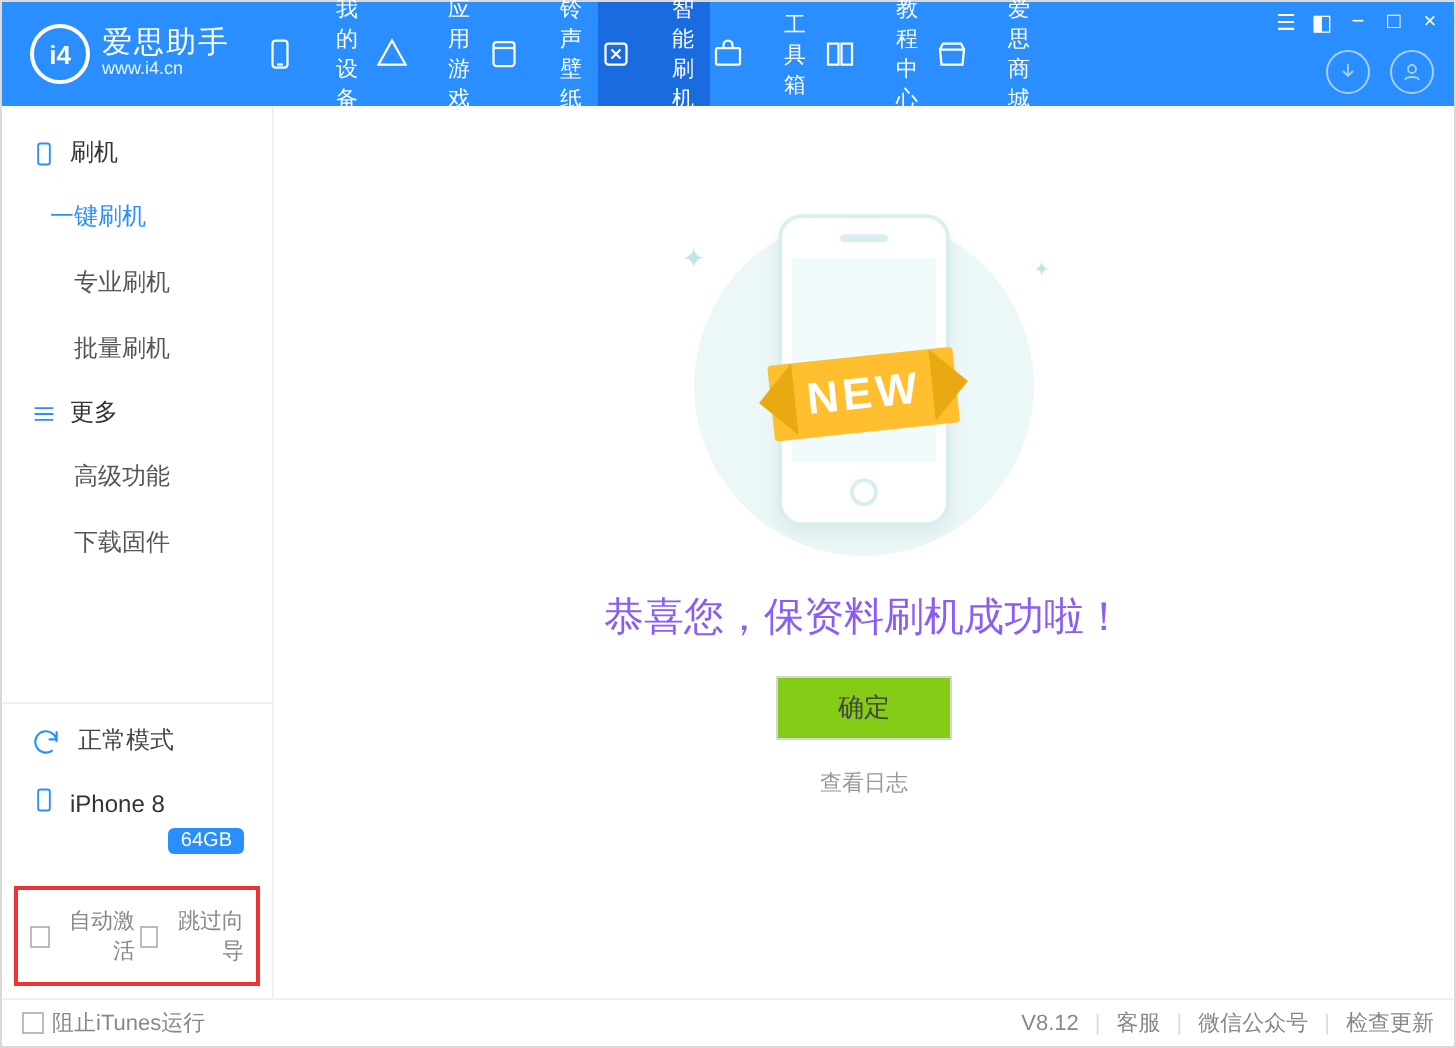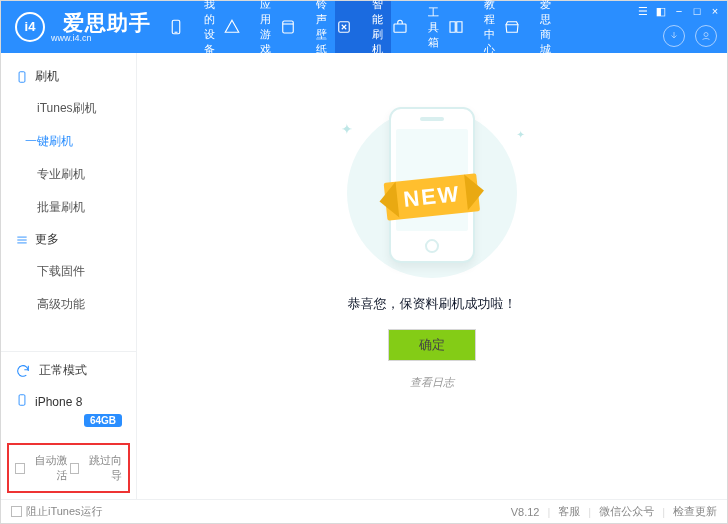--- a/index.html
+++ b/index.html
@@ -3,21 +3,21 @@
 <meta charset="utf-8">
 <style>
   * { margin:0; padding:0; box-sizing:border-box; font-family:"Microsoft YaHei","PingFang SC",Arial,sans-serif; }
   body { width:728px; height:524px; background:#fff; overflow:hidden; font-size:12px; color:#333; }
   .app { width:728px; height:524px; display:flex; flex-direction:column; border:1px solid #d9d9d9;}
   
   .header { height:52px; background:#2a8eff; display:flex; align-items:center; color:#fff; position:relative; }
   .logo-block { display:flex; align-items:center; padding:0 10px 0 14px; }
   .logo-circle { width:30px; height:30px; border:2px solid #fff; border-radius:50%; display:flex; align-items:center; justify-content:center; font-weight:bold; font-size:13px; margin-right:6px; }
   .logo-text { line-height:1.1; }
-  .logo-title { font-size:21px; font-weight:bold; letter-spacing:1px;margin-left:12px; }
+  .logo-title { font-size:15px; font-weight:normal; letter-spacing:1px; }
   .logo-url { font-size:9px; opacity:.9; }
   .topnav { display:flex; height:100%; margin-left:6px;}
   .topnav-item { width:56px; display:flex; flex-direction:row; align-items:center; justify-content:center; gap:19px; font-size:11px; cursor:pointer; }
   .topnav-item.active { background:#1b6be0; }
   .topnav-item .ic { width:18px; height:18px; display:flex;align-items:center;justify-content:center; }
   .topnav-item .ic svg { width:18px; height:18px; stroke:#fff; fill:none; stroke-width:1.5; }
   .win-ctrl { position:absolute; right:6px; top:4px; display:flex; gap:6px; align-items:center; }
   .win-ctrl span { width:12px; height:12px; display:inline-flex; align-items:center; justify-content:center; font-size:11px; color:#fff; cursor:pointer;}
   .header-actions { position:absolute; right:10px; top:24px; display:flex; gap:10px; }
   .circ-btn { width:22px; height:22px; border:1.5px solid #a9d0ff; border-radius:50%; display:flex; align-items:center; justify-content:center; cursor:pointer;}
@@ -31,41 +31,41 @@
   .side-group-h .gico svg{stroke:#2a8eff;fill:none;stroke-width:1.6;}
   .side-item { padding:8px 14px 8px 36px; font-size:12px; color:#555; cursor:pointer;}
   .side-item.active { color:#2a8eff;padding-left:24px; }
   .side-bottom { border-top:1px solid #eef0f2;text-align:right; }
   .mode-row { display:flex; align-items:center; gap:8px; padding:10px 14px; font-size:12px; color:#444; }
   .mode-row .mico{ width:16px;height:16px; }
   .mode-row .mico svg{stroke:#2a8eff;fill:none;stroke-width:1.6;}
   .dev-row { padding:4px 14px 10px 14px;}
   .dev-name { font-size:12px; color:#333; display:flex; align-items:center; gap:6px;}
   .dev-name .dico svg{stroke:#2a8eff;fill:none;stroke-width:1.6;width:14px;height:14px;}
-  .badge { display:inline-block; background:#2a8eff; color:#fff; font-size:10px; padding:1px 6px; border-radius:3px; margin-top:4px; margin-left:32px;font-weight:bold;}
+  .badge { display:inline-block; background:#2a8eff; color:#fff; font-size:10px; padding:1px 6px; border-radius:3px; margin-top:4px; margin-left:32px;}
   .checks-box { border:2px solid #e33; margin:6px; padding:8px 6px; display:flex; gap:2px; }
   .chk { display:flex; align-items:center; gap:4px; font-size:11px; color:#888; cursor:pointer;}
   .chk .box { width:11px; height:11px; border:1px solid #bbb; background:#fff;}
   
   .main { flex:1; display:flex; flex-direction:column; align-items:center; padding-top:34px; background:#fff;}
   .illus { width:210px; height:190px; position:relative; }
   .bg-circle { position:absolute; left:50%; top:56%; transform:translate(-50%,-50%); width:170px; height:170px; border-radius:50%; background:#ecf8f8; }
   .spark { position:absolute; color:#bfe7e7; font-size:14px;}
   .spark.s1{left:14px; top:34px;} .spark.s2{right:12px; top:42px; font-size:10px;}
   .phone { position:absolute; left:50%; top:50%; transform:translate(-50%,-48%); width:86px; height:156px; background:#fff; border:2px solid #d9efef; border-radius:12px; box-shadow:0 4px 10px rgba(0,0,0,.06); display:flex; flex-direction:column; align-items:center;}
   .phone .ear{ width:24px; height:4px; background:#d9efef; border-radius:3px; margin-top:8px;}
   .phone .scr{ flex:1; width:72px; margin:8px 0; background:#f2fbfb; border-radius:2px;}
   .phone .hbtn{ width:14px; height:14px; border:2px solid #d9efef; border-radius:50%; margin-bottom:8px;}
   .ribbon { position:absolute; left:50%; top:58%; transform:translate(-50%,-50%) rotate(-6deg); background:#ffbf2e; color:#fff; font-weight:bold; font-size:22px; letter-spacing:2px; padding:6px 18px; border-radius:2px;}
   .ribbon::before,.ribbon::after{content:"";position:absolute;top:0;width:0;height:0;border:18px solid transparent;}
   .ribbon::before{left:-24px;border-right-color:#e9a912;}
   .ribbon::after{right:-24px;border-left-color:#e9a912;}
-  .success-text { margin-top:18px; font-size:13px; color:#0f172a; }
+  .success-text { margin-top:18px; font-size:20px; color:#8b5cf6; }
   .ok-btn { margin-top:16px; border:1px solid #d6d6d6; background:#84cc16; padding:6px 30px; font-size:13px; color:#444; cursor:pointer;}
-  .view-log { margin-top:14px; font-size:11px; color:#999; cursor:pointer;font-style:italic;}
+  .view-log { margin-top:14px; font-size:11px; color:#999; cursor:pointer;}
   
   .footer { height:24px; border-top:1px solid #eef0f2; display:flex; align-items:center; padding:0 10px; font-size:11px; color:#888; gap:8px;}
   .footer .chk{color:#888;text-align:right;}
   .footer .spacer{flex:1;}
   .footer .sep{color:#ddd;}
   .footer a{color:#888; cursor:pointer;}
 </style>
 </head>
 <body>
 
@@ -167,35 +167,34 @@
     <div class="sidebar">
       <div class="side-scroll">
         <div class="side-group-h">
           <span class="gico">
               <svg width="14" height="14" viewBox="0 0 24 24">
                 <rect x="7" y="3" width="10" height="18" rx="2"></rect>
               </svg>
             </span>
           <span>刷机</span>
         </div>
-        <div class="side-item">iTunes刷机</div>
         <div class="side-item active">一键刷机</div>
         <div class="side-item">专业刷机</div>
         <div class="side-item">批量刷机</div>
 
         <div class="side-group-h">
           <span class="gico">
               <svg width="14" height="14" viewBox="0 0 24 24">
                 <path d="M4 7h16M4 12h16M4 17h16"></path>
               </svg>
             </span>
           <span>更多</span>
         </div>
+        <div class="side-item">高级功能</div>
         <div class="side-item">下载固件</div>
-        <div class="side-item">高级功能</div>
       </div>
 
       <div class="side-bottom">
         <div class="mode-row">
           <span class="mico"><svg width="16" height="16" viewBox="0 0 24 24">
                 <path d="M20 12a8 8 0 10-3 6.2M20 4v6h-6"></path>
               </svg></span>
           <span>正常模式</span>
         </div>
         <div class="dev-row">

